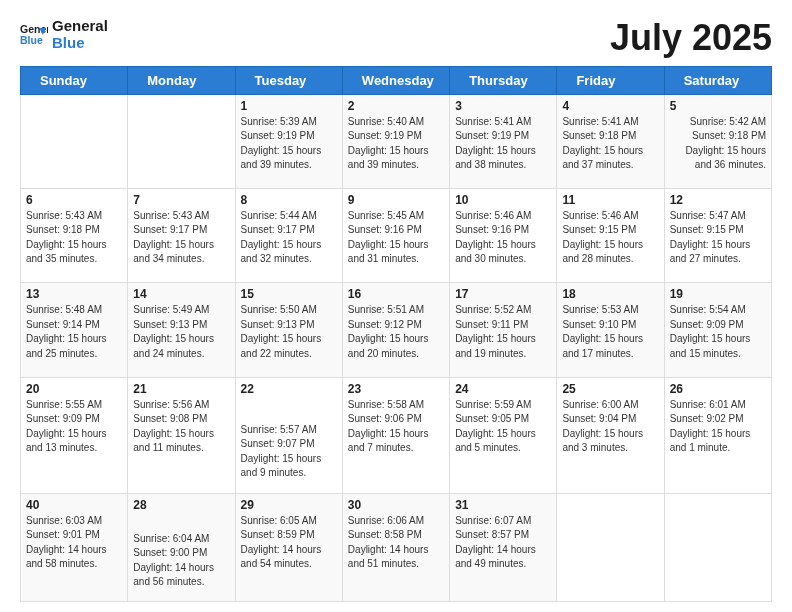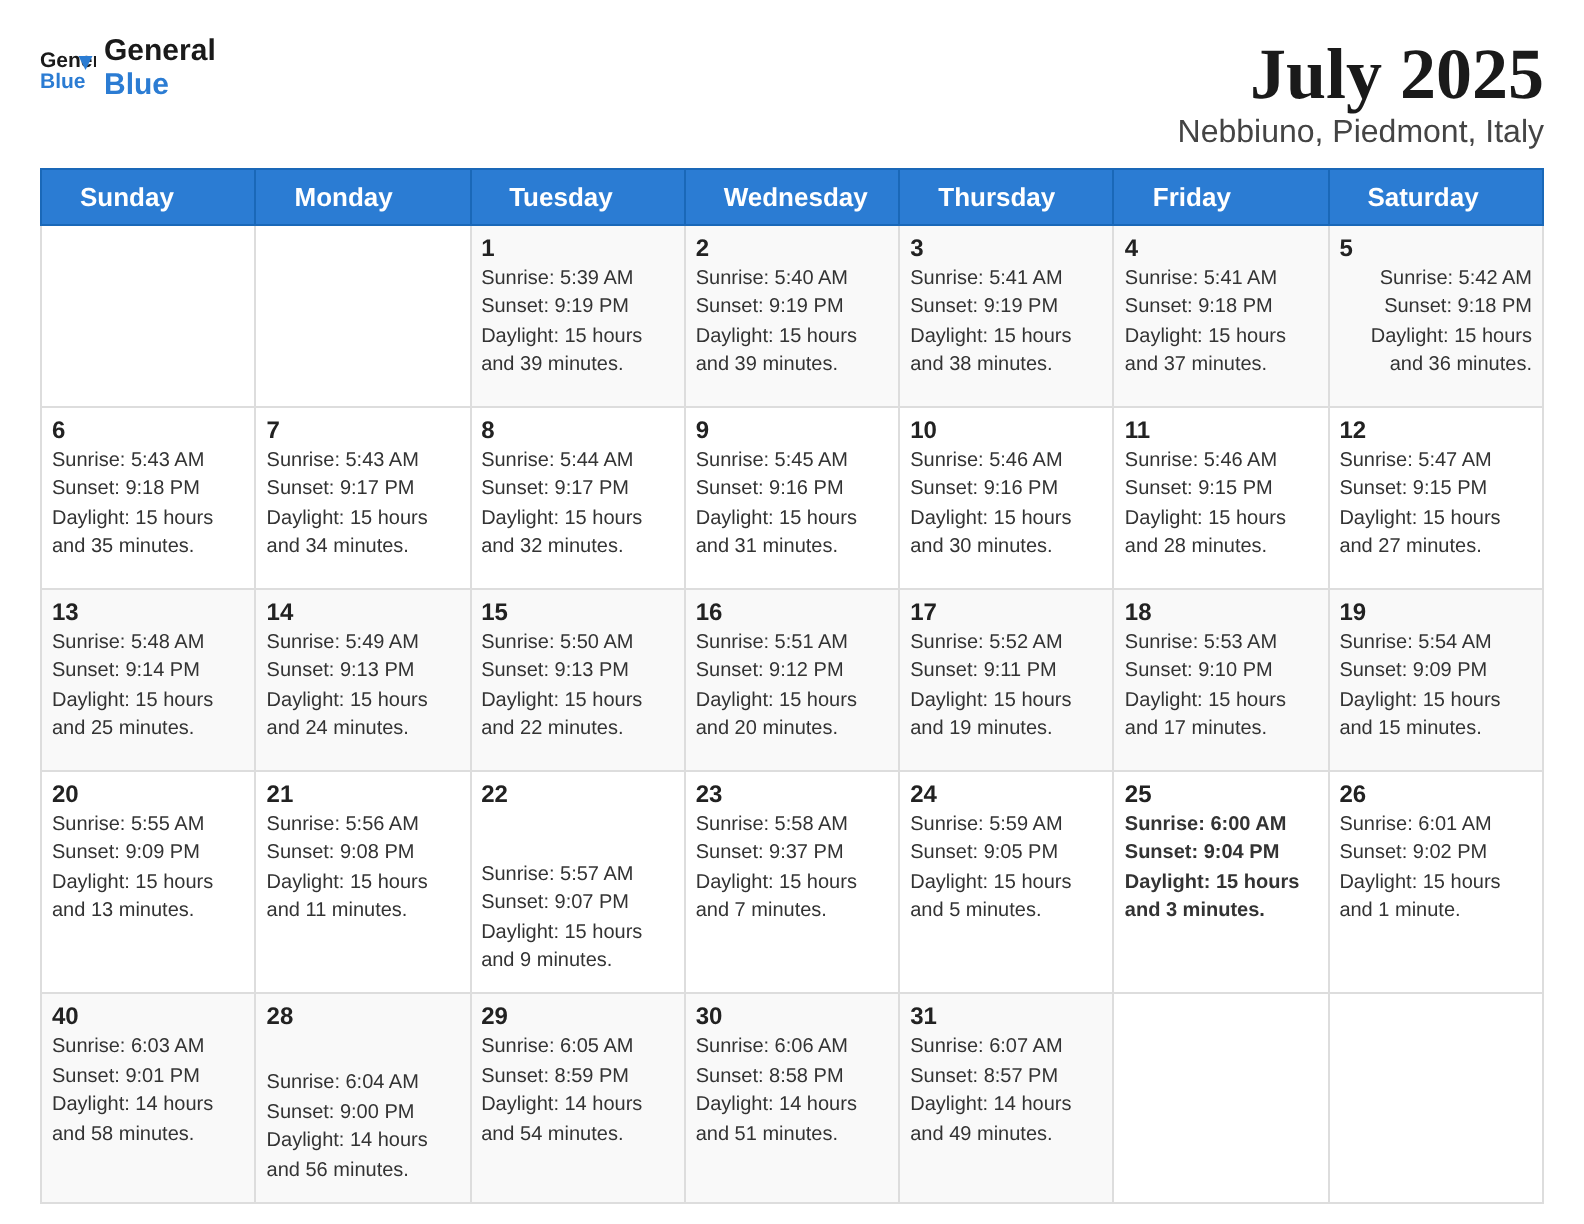--- a/index.html
+++ b/index.html
@@ -33,21 +33,20 @@
       height: 28px;
     }
     .title-block {
       text-align: right;
     }
     .main-title {
       font-size: 36px;
       font-weight: bold;
       color: #1a1a1a;
       line-height: 1.1;
-      font-family: Liberation Serif, serif;
     }
     .subtitle {
       font-size: 16px;
       color: #444;
     }
     .calendar {
       flex: 1;
       border: 1px solid #ccc;
       border-collapse: collapse;
       width: 100%;
@@ -100,21 +99,20 @@
         <text x="0" y="26" font-size="12" font-weight="bold" fill="#2b7cd3">Blue</text>
         <polygon points="22,8 30,8 26,16" fill="#2b7cd3"></polygon>
       </svg>
       <div>
         <div style="font-size:15px;font-weight:bold;color:#1a1a1a;line-height:1.1;">General</div>
         <div style="font-size:15px;font-weight:bold;color:#2b7cd3;line-height:1.1;">Blue</div>
       </div>
     </div>
     <div class="title-block">
       <div class="main-title">July 2025</div>
-      <div class="subtitle">Nebbiuno, Piedmont, Italy</div>
     </div>
   </div>
 
   <table class="calendar">
     <thead>
       <tr>
       <th>Sunday</th>
           <th>Monday</th>
           <th>Tuesday</th>
           <th>Wednesday</th>
@@ -261,32 +259,32 @@
           </td>
           <td>
             <span class="day-number">22</span>
             <div class="day-info" style="white-space: pre-line; margin-top: 27px;">Sunrise: 5:57 AM
 Sunset: 9:07 PM
 Daylight: 15 hours and 9 minutes.</div>
           </td>
           <td>
             <span class="day-number">23</span>
             <div class="day-info" style="white-space: pre-line;">Sunrise: 5:58 AM
-Sunset: 9:37 PM
+Sunset: 9:06 PM
 Daylight: 15 hours and 7 minutes.</div>
           </td>
           <td>
             <span class="day-number">24</span>
             <div class="day-info" style="white-space: pre-line;">Sunrise: 5:59 AM
 Sunset: 9:05 PM
 Daylight: 15 hours and 5 minutes.</div>
           </td>
           <td>
             <span class="day-number">25</span>
-            <div class="day-info" style="white-space: pre-line; font-weight: bold;">Sunrise: 6:00 AM
+            <div class="day-info" style="white-space: pre-line;">Sunrise: 6:00 AM
 Sunset: 9:04 PM
 Daylight: 15 hours and 3 minutes.</div>
           </td>
           <td>
             <span class="day-number">26</span>
             <div class="day-info" style="white-space: pre-line;">Sunrise: 6:01 AM
 Sunset: 9:02 PM
 Daylight: 15 hours and 1 minute.</div>
           </td>
         </tr>

